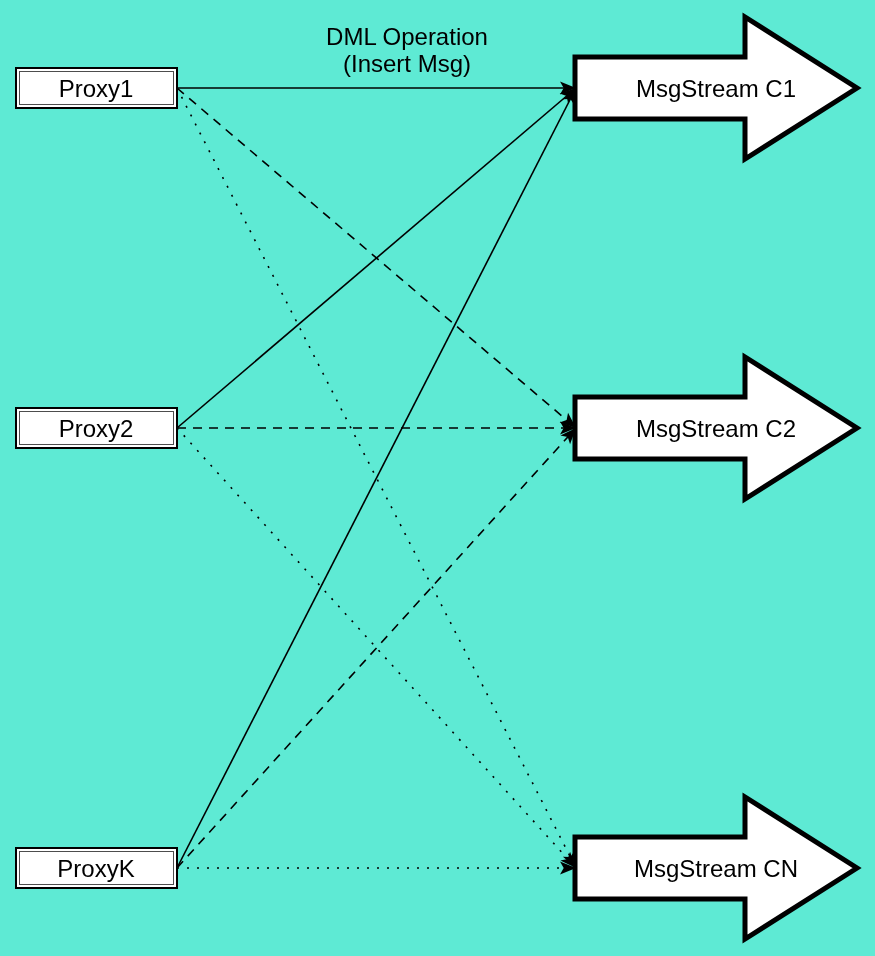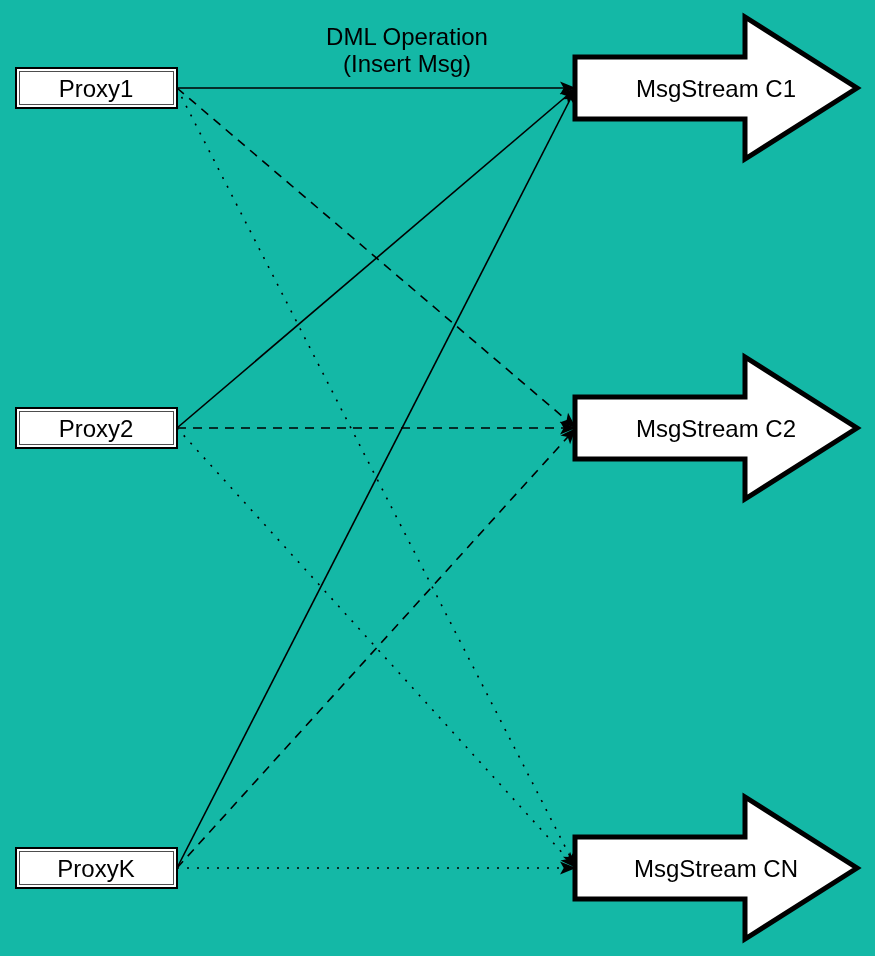--- a/index.html
+++ b/index.html
@@ -4,21 +4,21 @@
 <style>
   html, body {
     margin: 0;
     padding: 0;
     background: #ffffff;
   }
   .page {
     position: relative;
     width: 875px;
     height: 956px;
-    background: #14b8a6;
+    background: #5eead4;
     overflow: hidden;
     text-align: center;
   }
   svg {
     display: block;
   }
   text {
     font-family: "Liberation Sans", "DejaVu Sans", sans-serif;
     fill: #000000;
   }

